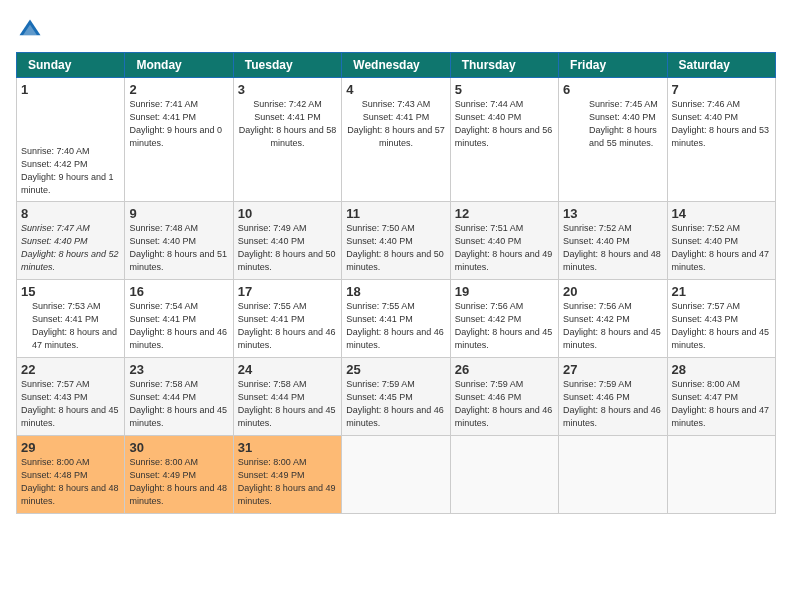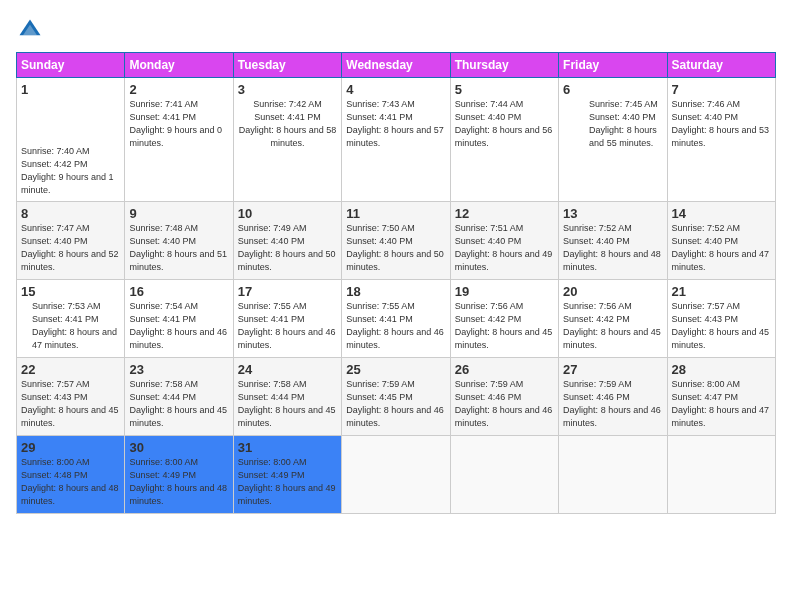--- a/index.html
+++ b/index.html
@@ -54,25 +54,25 @@
     .location-subtitle {
       font-size: 14px;
       color: #555;
     }
     .calendar-table {
       width: 100%;
       border-collapse: collapse;
       table-layout: fixed;
     }
     .calendar-table th {
-      background-color: #d946ef;
+      background-color: #0f766e;
       color: #fff;
       font-size: 12px;
       font-weight: bold;
-      padding: 5px 4px;
+      padding: 5px 11px;
       text-align: left;
       border: 1px solid #1a6db5;
     }
     .calendar-table td {
       vertical-align: top;
       border: 1px solid #ccc;
       padding: 4px 4px;
       font-size: 9.5px;
       color: #333;
       background: #fff;
@@ -90,21 +90,21 @@
     .day-info {
       font-size: 9px;
       line-height: 1.45;
       color: #333;
     }
     .empty-cell {
       background: #f9f9f9 !important;
     }
     
     .last-row td {
-      background: #3b82f6;
+      background: #fdba74;
     }
   </style>
 </head>
 <body>
 
 <div class="container">
   <div class="header-row">
     <div class="logo">
       <svg class="logo-icon" viewBox="0 0 32 32">
         <polygon points="16,4 28,22 4,22" fill="#1a6db5"></polygon>
@@ -148,21 +148,21 @@
 Daylight: 9 hours and 0 minutes.</div>
           </td>
           <td>
             <span class="day-number">3</span>
             <div class="day-info" style="white-space: pre-line; text-align: center;">Sunrise: 7:42 AM
 Sunset: 4:41 PM
 Daylight: 8 hours and 58 minutes.</div>
           </td>
           <td>
             <span class="day-number">4</span>
-            <div class="day-info" style="white-space: pre-line;">Sunrise: 7:43 AM
+            <div class="day-info" style="white-space: pre-line; text-align: center;">Sunrise: 7:43 AM
 Sunset: 4:41 PM
 Daylight: 8 hours and 57 minutes.</div>
           </td>
           <td>
             <span class="day-number">5</span>
             <div class="day-info" style="white-space: pre-line;">Sunrise: 7:44 AM
 Sunset: 4:40 PM
 Daylight: 8 hours and 56 minutes.</div>
           </td>
           <td>
@@ -174,21 +174,21 @@
           <td>
             <span class="day-number">7</span>
             <div class="day-info" style="white-space: pre-line;">Sunrise: 7:46 AM
 Sunset: 4:40 PM
 Daylight: 8 hours and 53 minutes.</div>
           </td>
         </tr>
         <tr>
           <td>
             <span class="day-number">8</span>
-            <div class="day-info" style="white-space: pre-line;">Sunrise: 7:47 AM
+            <div class="day-info" style="white-space: pre-line; font-style: italic;">Sunrise: 7:47 AM
 Sunset: 4:40 PM
 Daylight: 8 hours and 52 minutes.</div>
           </td>
           <td>
             <span class="day-number">9</span>
             <div class="day-info" style="white-space: pre-line;">Sunrise: 7:48 AM
 Sunset: 4:40 PM
 Daylight: 8 hours and 51 minutes.</div>
           </td>
           <td>

